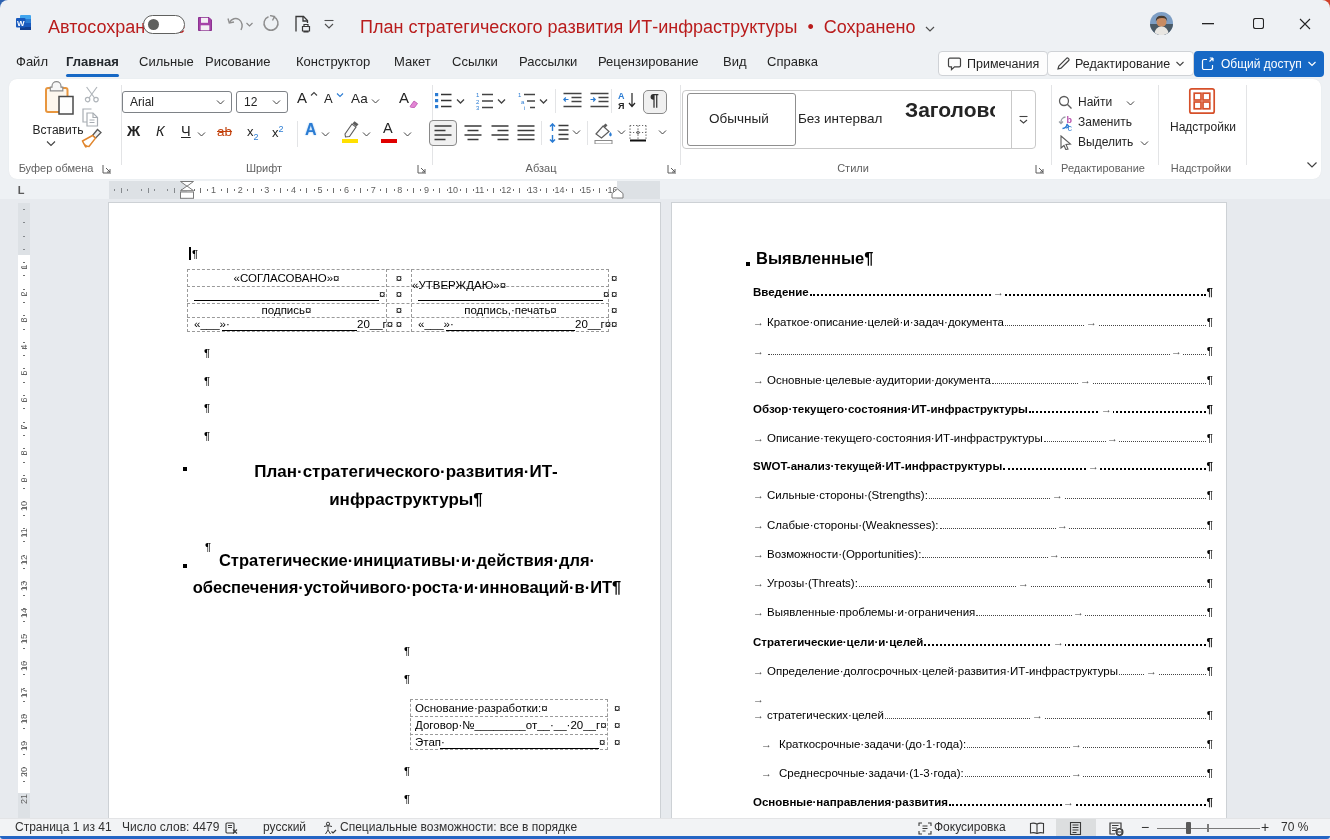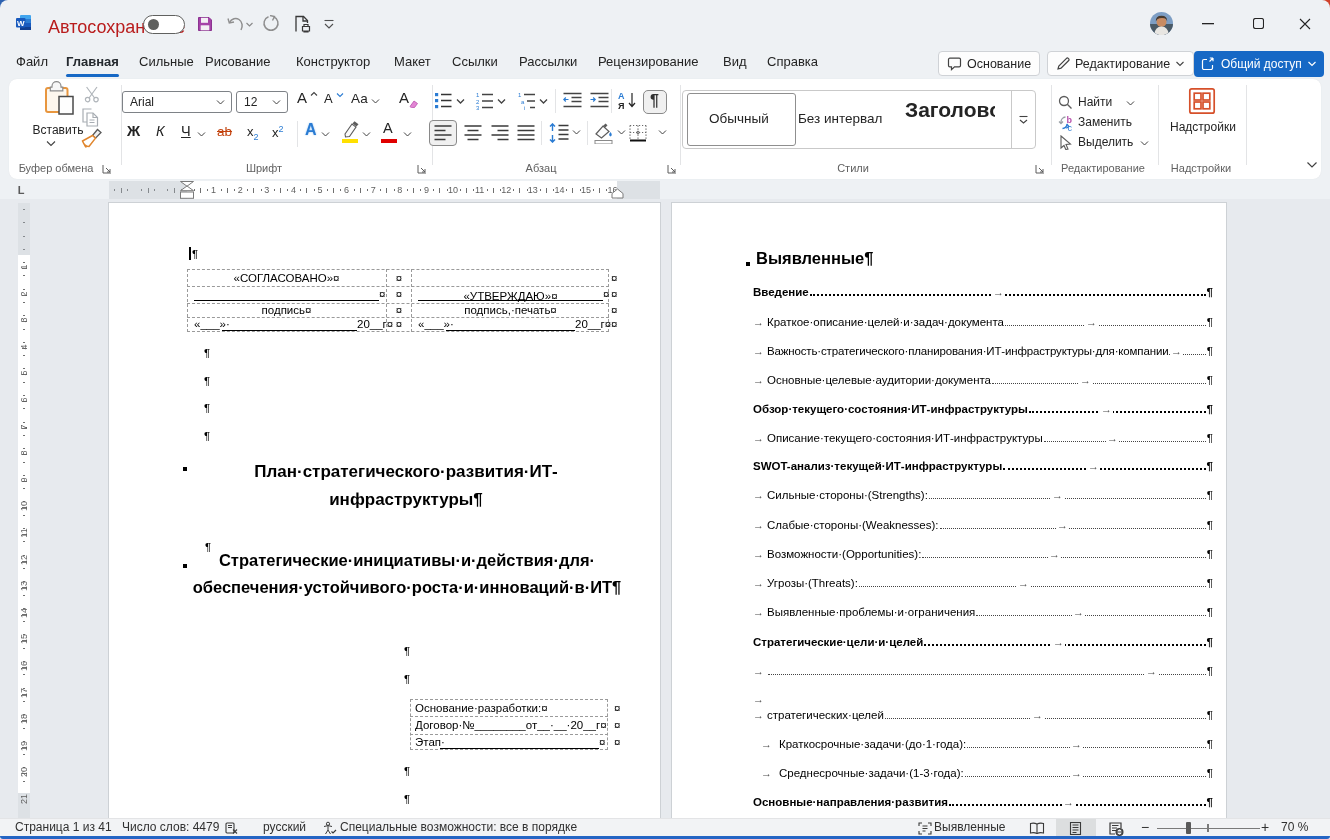--- a/index.html
+++ b/index.html
@@ -83,20 +83,23 @@
       </svg>
     <svg class="abs" style="left:294px;top:15px" width="18" height="18" viewBox="0 0 18 18" fill="none" stroke="#383838" stroke-width="1.3">
         <path d="M2 16.5 V1.5 H9.5 L13.5 5.5 V8"></path>
         <path d="M9 1.8 V6 H13.2"></path>
         <path d="M8.5 11.5 h7 v4.5 h-7 z M10 11.5 v-2 h4 v2 M10 16 v1 h4 v-1" stroke-width="1.2"></path>
       </svg>
     <svg class="abs" style="left:323px;top:18px" width="12" height="12" viewBox="0 0 12 12" fill="none" stroke="#4f4f4f" stroke-width="1.1">
         <path d="M1.5 2.5 h9"></path>
         <path d="M2 6 l4 4 4 -4"></path>
       </svg>
+    <span class="tb-txt" style="left:360px;top:17px">План стратегического развития ИТ-инфраструктуры&nbsp; •&nbsp; Сохранено&nbsp;&nbsp;<svg width="10" height="7" viewBox="0 0 10 7" fill="none" stroke="#4f4f4f" stroke-width="1.2">
+          <path d="M1 1 l4 4 4 -4"></path>
+        </svg></span>
     <svg class="abs" style="left:1150px;top:12px" width="23" height="23" viewBox="0 0 23 23">
         <defs>
           <clipPath id="avc">
             <circle cx="11.5" cy="11.5" r="11.5"></circle>
           </clipPath>
         </defs>
         <g clip-path="url(#avc)">
           <rect width="23" height="23" fill="#7d9ec4"></rect>
           <rect y="12" width="23" height="11" fill="#4a5a66"></rect>
           <circle cx="11.5" cy="10" r="5" fill="#c98c63"></circle>
@@ -124,21 +127,21 @@
     <span class="tab" style="left:394px">Макет</span>
     <span class="tab" style="left:452px">Ссылки</span>
     <span class="tab" style="left:519px">Рассылки</span>
     <span class="tab" style="left:598px">Рецензирование</span>
     <span class="tab" style="left:723px">Вид</span>
     <span class="tab" style="left:767px">Справка</span>
     <div class="rtbtn" style="left:938px">
       <svg width="15" height="14" viewBox="0 0 15 14" fill="none" stroke="#424242" stroke-width="1.2">
           <path d="M1.5 2.5 A1.3 1.3 0 0 1 2.8 1.2 H12.2 A1.3 1.3 0 0 1 13.5 2.5 V8.5 A1.3 1.3 0 0 1 12.2 9.8 H7.5 L4.5 12.6 V9.8 H2.8 A1.3 1.3 0 0 1 1.5 8.5 Z"></path>
         </svg>
-      <span>Основание</span>
+      <span>Примечания</span>
     </div>
     <div class="rtbtn" style="left:1047px">
       <svg width="14" height="14" viewBox="0 0 14 14" fill="none" stroke="#424242" stroke-width="1.2">
           <path d="M2 12 L2.8 9 L10.5 1.3 A1.2 1.2 0 0 1 12.2 1.3 L12.7 1.8 A1.2 1.2 0 0 1 12.7 3.5 L5 11.2 Z"></path>
         </svg>
       <span>Редактирование</span>
       <svg width="10" height="8" viewBox="0 0 10 8" fill="none" stroke="#424242" stroke-width="1.1">
           <path d="M1.5 2 l3.5 3.5 3.5 -3.5"></path>
         </svg>
     </div>
@@ -494,21 +497,21 @@
       <div class="abs" style="left:80px;top:44px;width:1.5px;height:13px;background:#000"></div>
       <span class="doctext" style="left:83px;top:45px">¶</span>
 
       <div class="abs" style="left:78px;top:66px;width:422px;height:63px;border:1px dashed #9a9a9a"></div>
       <div class="abs" style="left:277px;top:66px;width:26px;height:63px;border-left:1px dashed #9a9a9a;border-right:1px dashed #9a9a9a"></div>
       <div class="abs" style="left:78px;top:83px;width:422px;border-top:1px dashed #9a9a9a"></div>
       <div class="abs" style="left:78px;top:99.5px;width:422px;border-top:1px dashed #9a9a9a"></div>
       <div class="abs" style="left:78px;top:113.5px;width:422px;border-top:1px dashed #9a9a9a"></div>
       <div class="doctext" style="left:78px;top:69px;width:199px;text-align:center">«СОГЛАСОВАНО»¤</div>
       <div class="doctext" style="left:277px;top:69px;width:26px;text-align:center">¤</div>
-      <div class="doctext" style="left:303px;top:87px;width:197px;text-align:center">«УТВЕРЖДАЮ»¤</div>
+      <div class="doctext" style="left:303px;top:76px;width:197px;text-align:left">«УТВЕРЖДАЮ»¤</div>
       <div class="doctext" style="left:502px;top:69px">¤</div>
       <div class="abs" style="left:85px;top:96.5px;width:185px;height:1px;background:#000"></div>
       <div class="doctext" style="left:270px;top:85px">¤</div>
       <div class="doctext" style="left:277px;top:85px;width:26px;text-align:center">¤</div>
       <div class="abs" style="left:309px;top:96.5px;width:185px;height:1px;background:#000"></div>
       <div class="doctext" style="left:494px;top:85px">¤</div>
       <div class="doctext" style="left:502px;top:85px">¤</div>
       <div class="doctext" style="left:78px;top:100.5px;width:199px;text-align:center">подпись¤</div>
       <div class="doctext" style="left:277px;top:100.5px;width:26px;text-align:center">¤</div>
       <div class="doctext" style="left:303px;top:100.5px;width:197px;text-align:center">подпись,·печать¤</div>
@@ -559,21 +562,20 @@
         </div>
       <div class="trow" style="top:111px">
           <span class="arr0">→</span>
           <span>Краткое·описание·целей·и·задач·документа</span>
           <span class="dots"></span>
           <span>¶</span>
           <span class="arr" style="left:332px">→</span>
         </div>
       <div class="trow" style="top:140px">
           <span class="arr0">→</span>
-          <span style="letter-spacing:-0.15px">Важность·стратегического·планирования·ИТ-инфраструктуры·для·компании</span>
           <span class="dots"></span>
           <span>¶</span>
           <span class="arr" style="left:417px">→</span>
         </div>
       <div class="trow" style="top:169px">
           <span class="arr0">→</span>
           <span>Основные·целевые·аудитории·документа</span>
           <span class="dots"></span>
           <span>¶</span>
           <span class="arr" style="left:326px">→</span>
@@ -633,20 +635,21 @@
           <span class="arr" style="left:319px">→</span>
         </div>
       <div class="trow b" style="top:431px">
           <span>Стратегические·цели·и·целей</span>
           <span class="dots"></span>
           <span>¶</span>
           <span class="arr" style="left:299px">→</span>
         </div>
       <div class="trow" style="top:460px">
           <span class="arr0">→</span>
+          <span>Определение·долгосрочных·целей·развития·ИТ-инфраструктуры</span>
           <span class="dots"></span>
           <span>¶</span>
           <span class="arr" style="left:392px">→</span>
         </div>
       <div class="trow" style="top:489px">
           <span class="arr0">→</span>
         </div>
       <div class="trow" style="top:504px">
           <span class="arr0">→</span>
           <span>стратегических·целей</span>
@@ -688,21 +691,21 @@
     <svg class="abs" style="left:322px;top:2px" width="15" height="15" viewBox="0 0 15 15" fill="none" stroke="#3a3a3a" stroke-width="1">
         <circle cx="6" cy="2.8" r="1.6"></circle>
         <path d="M2 5.5 q4 -1.8 8 0 M6 5 v4 M6 9 l-2.5 4 M6 9 l2.5 4"></path>
         <path d="M9.5 10.5 l1.5 1.5 3 -3" stroke-width="1.2"></path>
       </svg>
     <span class="sb" style="left:340px">Специальные возможности: все в порядке</span>
     <svg class="abs" style="left:918px;top:3px" width="14" height="13" viewBox="0 0 14 13" fill="none" stroke="#3a3a3a" stroke-width="1.1">
         <path d="M1 4 v-3 h3 M10 1 h3 v3 M13 9 v3 h-3 M4 12 h-3 v-3"></path>
         <path d="M4.5 4 h5 M4.5 6.5 h5 M4.5 9 h3"></path>
       </svg>
-    <span class="sb" style="left:934px">Выявленные</span>
+    <span class="sb" style="left:934px">Фокусировка</span>
     <svg class="abs" style="left:1029px;top:3px" width="16" height="13" viewBox="0 0 16 13" fill="none" stroke="#3a3a3a" stroke-width="1.1">
         <path d="M8 2 Q5 0.5 1.5 1.5 V11 Q5 10 8 11.5 Q11 10 14.5 11 V1.5 Q11 0.5 8 2 Z"></path>
         <path d="M8 2 V11.5"></path>
       </svg>
     <div class="abs" style="left:1056px;top:0;width:40px;height:18px;background:#dcdedf"></div>
     <svg class="abs" style="left:1069px;top:3px" width="13" height="13" viewBox="0 0 13 13" fill="none" stroke="#3a3a3a" stroke-width="1.1">
         <rect x="1.5" y="0.5" width="10" height="12"></rect>
         <path d="M3.5 3 h6 M3.5 5.5 h6 M3.5 8 h6 M3.5 10.5 h4"></path>
       </svg>
     <svg class="abs" style="left:1109px;top:3px" width="15" height="14" viewBox="0 0 15 14" fill="none" stroke="#3a3a3a" stroke-width="1.2">

